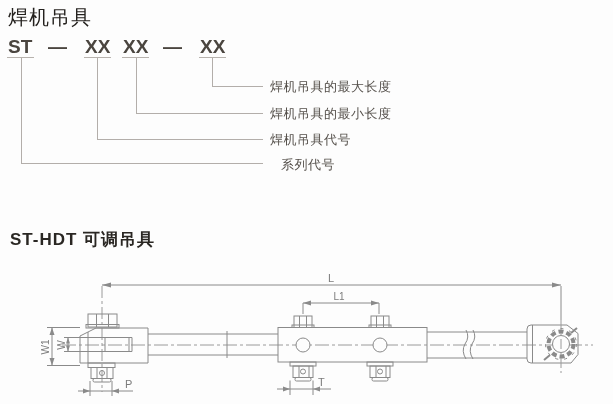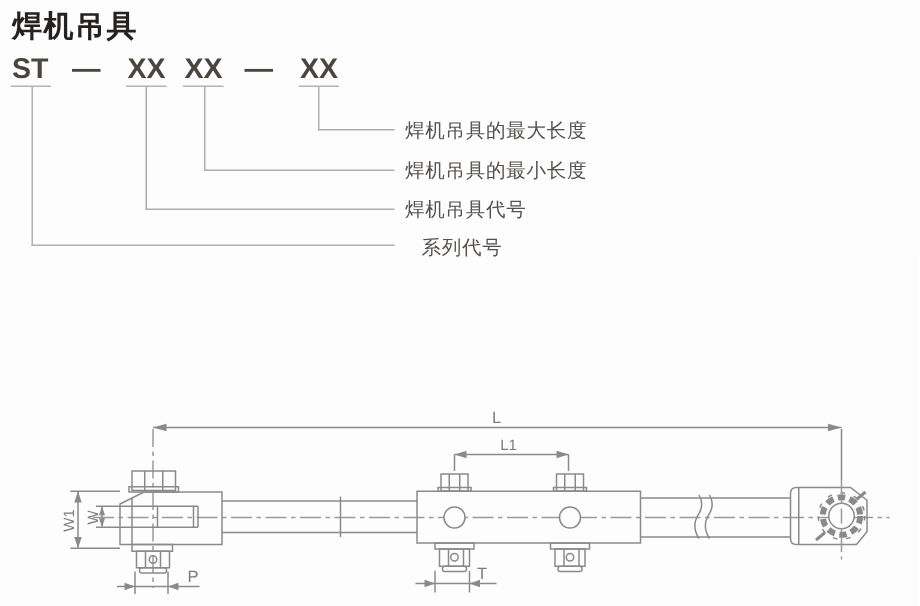--- a/index.html
+++ b/index.html
@@ -2,21 +2,21 @@
 <html><head>
 <meta charset="utf-8">
 <style>
   html,body{margin:0;padding:0;background:#fff;}
   .screen{
     position:relative;width:613px;height:404px;background:#fdfdfd;
     font-family:"Liberation Sans",sans-serif;overflow:hidden;
   }
   .abs{position:absolute;}
   .page-title{
-    left:8px;top:4px;font-size:20px;font-weight:bold;color:#24211e;
+    left:8px;top:4px;font-size:20px;font-weight:normal;color:#24211e;
     letter-spacing:1px;white-space:nowrap;
   }
   .code-part{
     top:36px;font-size:19px;font-weight:600;color:#4a453f;white-space:nowrap;
   }
   .underline{height:1px;background:#b7b2ad;top:57px;}
   .leader{
     border-left:1px solid #b3aeaa;border-bottom:1px solid #b3aeaa;
   }
   .leader-label{
@@ -56,20 +56,21 @@
     <div class="abs leader" style="left:21px;top:58px;width:241px;height:105px;"></div>
   </div>
 
   <div>
     <span class="abs leader-label" style="top:78px;">焊机吊具的最大长度</span>
     <span class="abs leader-label" style="top:105px;text-align:center;">焊机吊具的最小长度</span>
     <span class="abs leader-label" style="top:131px;">焊机吊具代号</span>
     <span class="abs leader-label" style="top:156px;margin-left:11px;">系列代号</span>
   </div>
 
+  <div class="abs section-title">ST-HDT 可调吊具</div>
 
   <svg width="613" height="404" viewBox="0 0 613 404">
     <g stroke="#8a8a8a" stroke-width="1" fill="none">
 
       <line x1="62" y1="345" x2="593" y2="345" stroke="#9a9a9a" stroke-dasharray="14 3 3 3"></line>
 
       <g>
         <line x1="102" y1="286" x2="102" y2="392" stroke-dasharray="12 3 3 3" stroke="#9a9a9a"></line>
         <rect x="88" y="314" width="29" height="13"></rect>
         <line x1="96.5" y1="314" x2="96.5" y2="327"></line>

